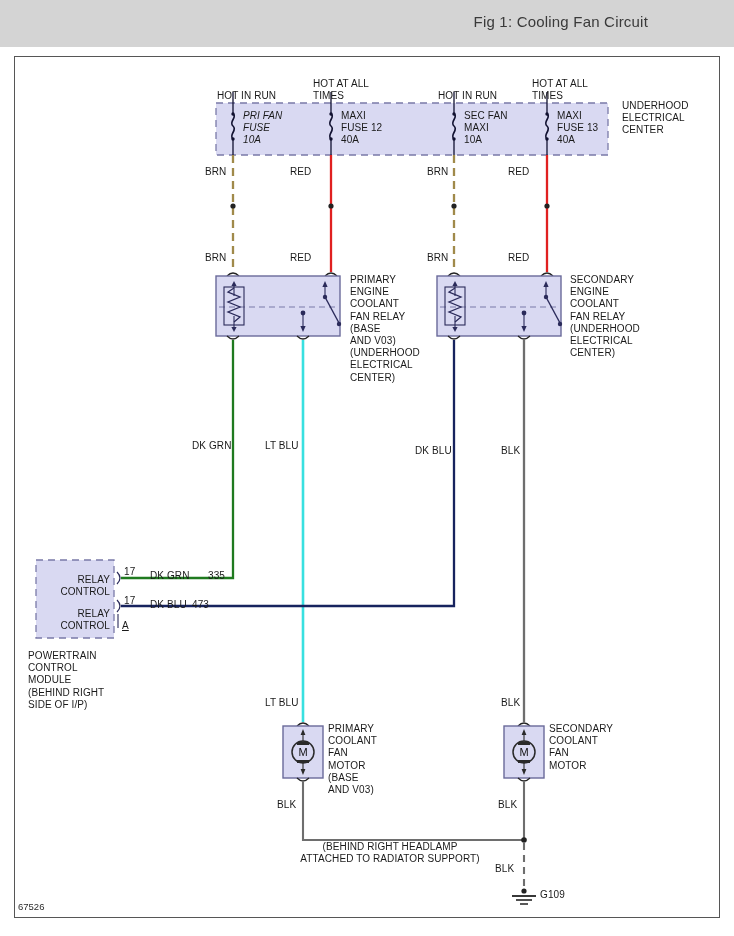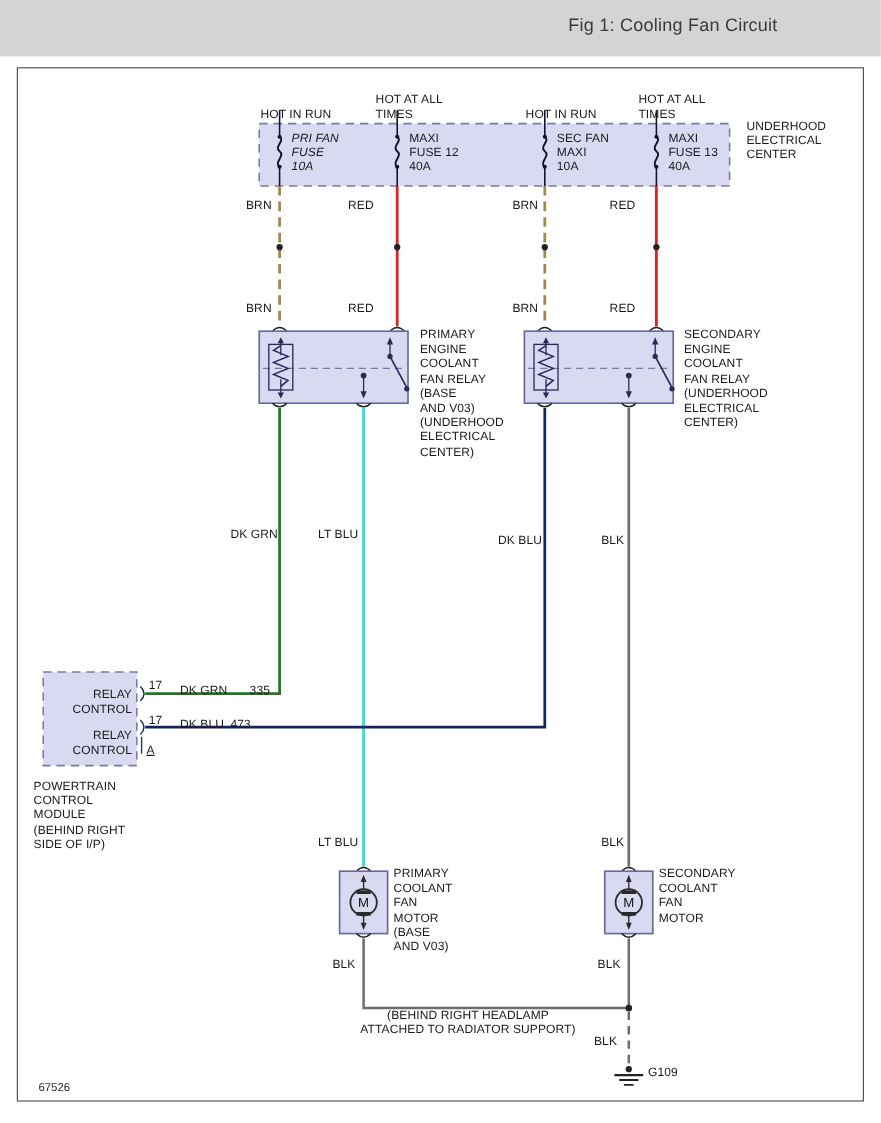--- a/index.html
+++ b/index.html
@@ -41,21 +41,21 @@
     font-size:10px;
     color:#1a1a1a;
     white-space:pre;
     line-height:12.2px;
     letter-spacing:.1px;
   }
   .dtext.r{text-align:right;}
   .dtext.c{text-align:center;}
   .ul{text-decoration:underline;}
   .corner-id{
-    position:absolute;left:32px;top:901px;
+    position:absolute;left:18px;top:901px;
     font-size:9.5px;color:#2b2b2b;
     font-family:"Liberation Sans", sans-serif;
   }
 </style>
 </head>
 <body>
 
 <div id="root">
 
   <div class="header">

